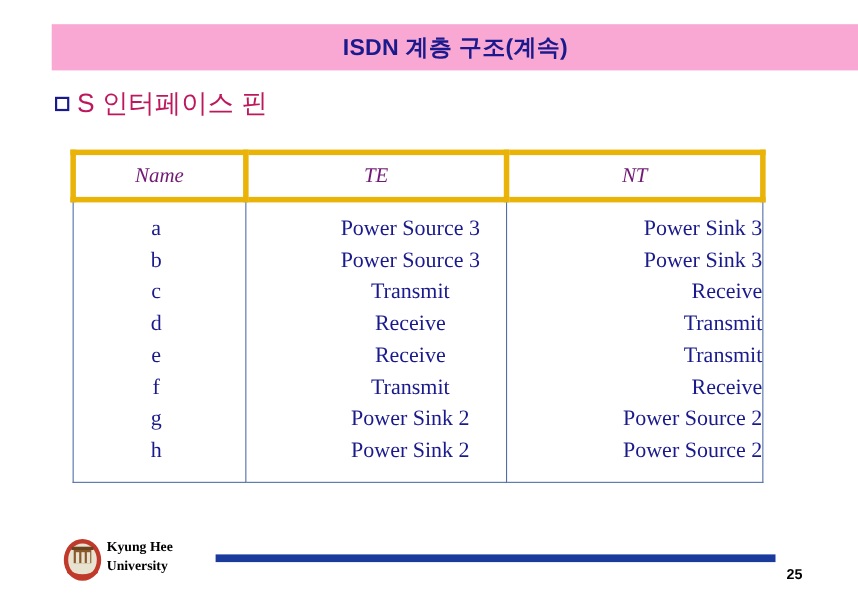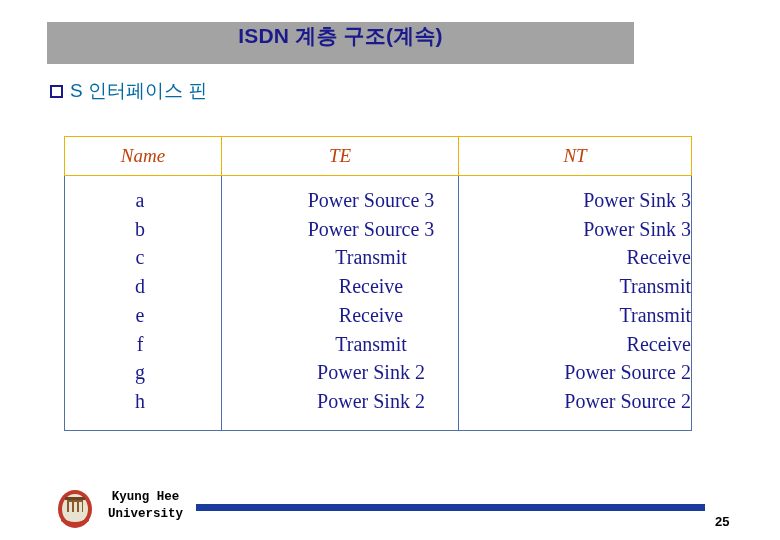--- a/index.html
+++ b/index.html
@@ -13,24 +13,25 @@
     font-family: "Liberation Sans", sans-serif;
     overflow: hidden;
     position: relative;
   }
 
   
   .title-banner {
     position: absolute;
     left: 47px;
     top: 22px;
-    width: 587px;
+    width: 734px;
     height: 42px;
-    background: #a3a3a3;
+    background: #f9a8d4;
     display: flex;
+    align-items: center;
     justify-content: center;
   }
   .title-text {
     font-family: "Liberation Sans", sans-serif;
     font-size: 21px;
     font-weight: bold;
     color: #1a1a8c;
     letter-spacing: 0.2px;
     white-space: nowrap;
   }
@@ -47,46 +48,46 @@
     width: 13px;
     height: 13px;
     border: 2px solid #1a1a8c;
     background: #ffffff;
     margin-right: 7px;
     box-sizing: border-box;
     flex: 0 0 auto;
   }
   .bullet-text {
     font-family: "Liberation Sans", sans-serif;
-    font-size: 19px;
-    color: #0369a1;
+    font-size: 24px;
+    color: #be185d;
     white-space: nowrap;
   }
 
   
   .pin-table {
     position: absolute;
     left: 64px;
     top: 136px;
     width: 627px;
     border-collapse: collapse;
     table-layout: fixed;
   }
   .pin-table col.c-name { width: 157px; }
   .pin-table col.c-te   { width: 237px; }
   .pin-table col.c-nt   { width: 233px; }
 
   .pin-table th {
-    border: 1px solid #eab308;
+    border: 5px solid #eab308;
     height: 38px;
     font-family: "Liberation Serif", serif;
     font-style: italic;
     font-size: 19px;
     font-weight: normal;
-    color: #c2410c;
+    color: #701a75;
     text-align: center;
     vertical-align: middle;
     padding: 0;
   }
   .pin-table td {
     border: 1px solid #4f6fa8;
     padding: 0;
     vertical-align: top;
   }
   .cell-stack {
@@ -115,28 +116,27 @@
   
   .footer-logo {
     position: absolute;
     left: 55px;
     top: 487px;
     width: 40px;
     height: 42px;
   }
   .footer-univ {
     position: absolute;
-    left: 108px;
+    left: 97px;
     top: 489px;
-    font-family: Liberation Mono, monospace;
+    font-family: Liberation Serif, serif;
     font-size: 12.5px;
     font-weight: bold;
     color: #000000;
     line-height: 17px;
-    text-align: center;
   }
   .footer-rule {
     position: absolute;
     left: 196px;
     top: 504px;
     width: 509px;
     height: 7px;
     background: #1a3a9c;
   }
   .page-number {

